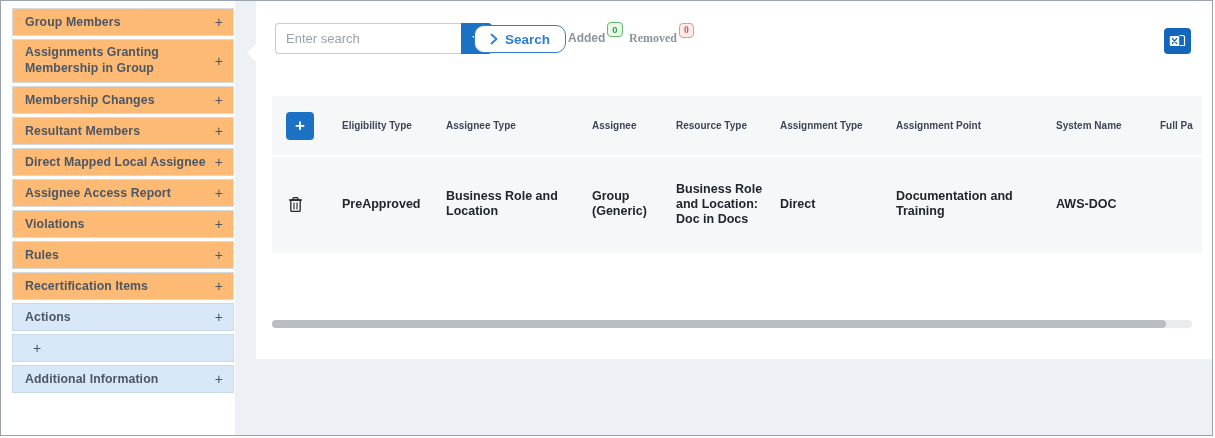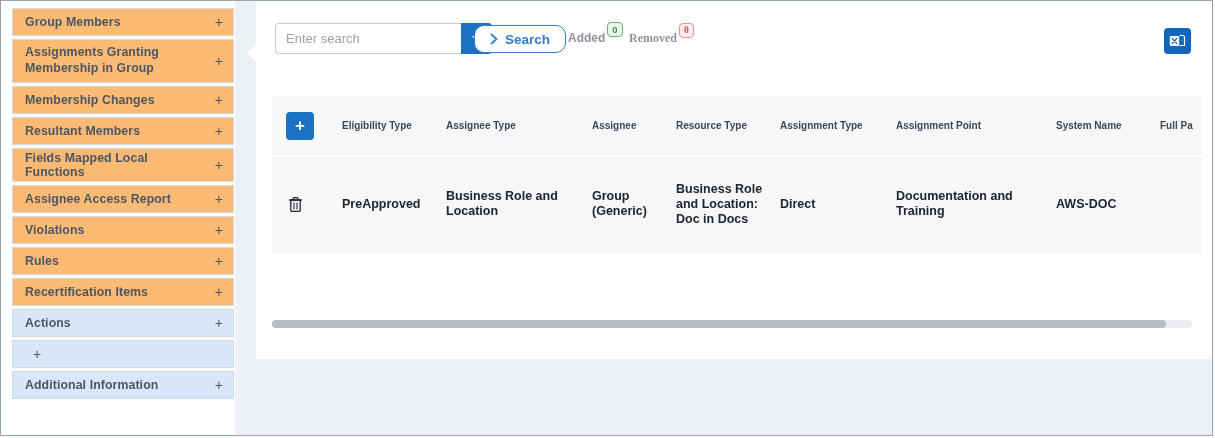--- a/index.html
+++ b/index.html
@@ -78,21 +78,21 @@
     </div>
     <div class="side-item">
       <span class="lbl">Membership Changes</span>
       <span class="sfx">+</span>
     </div>
     <div class="side-item">
       <span class="lbl">Resultant Members</span>
       <span class="sfx">+</span>
     </div>
     <div class="side-item">
-      <span class="lbl">Fields Mapped Local Functions</span>
+      <span class="lbl">Direct Mapped Local Assignee</span>
       <span class="sfx">+</span>
     </div>
     <div class="side-item">
       <span class="lbl">Assignee Access Report</span>
       <span class="sfx">+</span>
     </div>
     <div class="side-item">
       <span class="lbl">Violations</span>
       <span class="sfx">+</span>
     </div>

